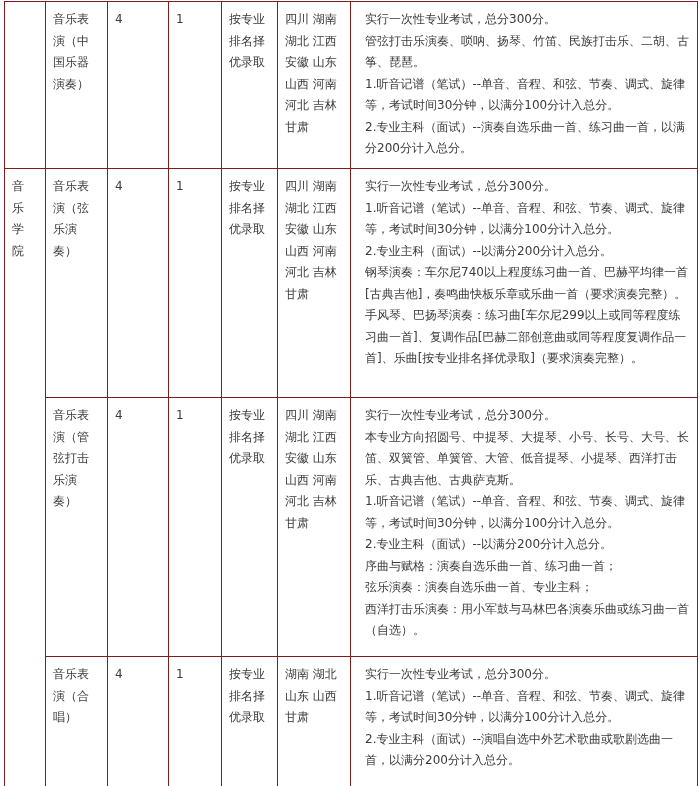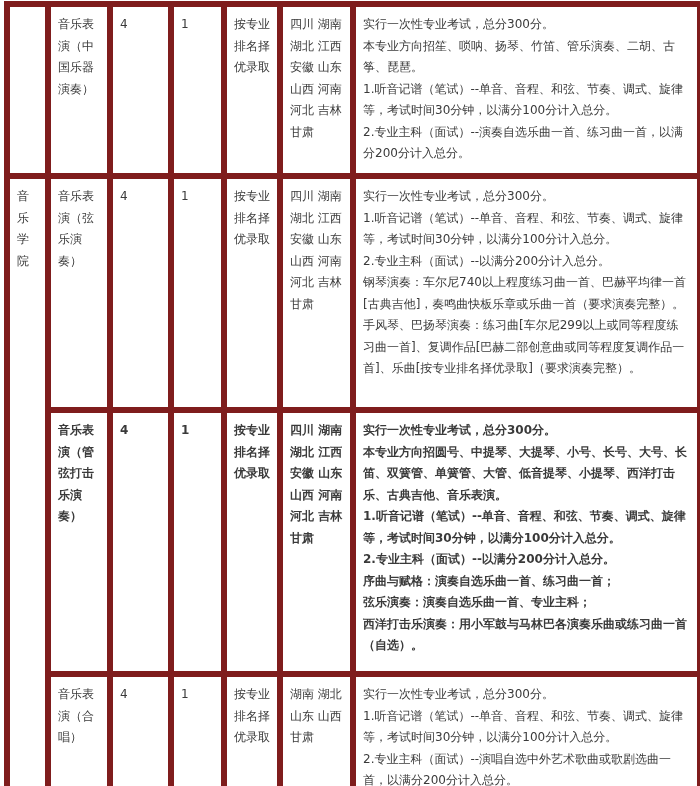--- a/index.html
+++ b/index.html
@@ -1,34 +1,34 @@
 <!DOCTYPE html>
 <html><head>
 <meta charset="utf-8">
 <style>
   html, body { margin: 0; padding: 0; background: #ffffff; }
   body { width: 700px; height: 786px; overflow: hidden; position: relative;
          font-family: "DejaVu Sans", "Liberation Sans", sans-serif; color: #3a3a3a; }
   table.admissions { position: absolute; left: 4px; top: 1px; border-collapse: collapse;
          table-layout: fixed; width: 693px; font-size: 12px; line-height: 21.5px; }
-  table.admissions td { border: 6px solid #7f1d1d; vertical-align: top; padding: 7px 7px 8px 7px;
+  table.admissions td { border: 1px solid #7f1d1d; vertical-align: top; padding: 7px 7px 8px 7px;
          word-break: break-all; overflow: hidden; }
   col.c-college { width: 41px; }
   col.c-major { width: 62px; }
   col.c-years { width: 61px; }
   col.c-plan { width: 53px; }
   col.c-method { width: 56px; }
   col.c-prov { width: 73px; }
   col.c-req { width: 347px; }
   td.college { padding-left: 8px; padding-right: 4px; }
   td.college span { display: block; }
-  .line { display: block; }
+  .line { display: block; margin-left: 7px; }
   tr.r1 td { height: 151px; }
   tr.r2 td { height: 213px; }
-  tr.r3 td { height: 243px; font-weight: bold; }
+  tr.r3 td { height: 243px; }
   tr.r4 td { height: 140px; }
 </style>
 </head>
 <body>
 
 <table class="admissions">
   <colgroup>
     <col class="c-college">
       <col class="c-major">
       <col class="c-years">
@@ -40,21 +40,21 @@
   <tbody>
     <tr class="r1">
       <td></td>
       <td>音乐表演（中国乐器演奏）</td>
       <td>4</td>
       <td>1</td>
       <td>按专业排名择优录取</td>
       <td>四川 湖南 湖北 江西 安徽 山东 山西 河南 河北 吉林 甘肃</td>
       <td>
         <span class="line">实行一次性专业考试，总分300分。</span>
-        <span class="line">本专业方向招笙、唢呐、扬琴、竹笛、管乐演奏、二胡、古筝、琵琶。</span>
+        <span class="line">管弦打击乐演奏、唢呐、扬琴、竹笛、民族打击乐、二胡、古筝、琵琶。</span>
         <span class="line">1.听音记谱（笔试）--单音、音程、和弦、节奏、调式、旋律等，考试时间30分钟，以满分100分计入总分。</span>
         <span class="line">2.专业主科（面试）--演奏自选乐曲一首、练习曲一首，以满分200分计入总分。</span>
       </td>
     </tr>
     <tr class="r2">
       <td class="college" rowspan="3">
         <span>音</span>
         <span>乐</span>
         <span>学</span>
         <span>院</span>
@@ -73,21 +73,21 @@
       </td>
     </tr>
     <tr class="r3">
       <td>音乐表演（管弦打击乐演奏）</td>
       <td>4</td>
       <td>1</td>
       <td>按专业排名择优录取</td>
       <td>四川 湖南 湖北 江西 安徽 山东 山西 河南 河北 吉林 甘肃</td>
       <td>
         <span class="line">实行一次性专业考试，总分300分。</span>
-        <span class="line">本专业方向招圆号、中提琴、大提琴、小号、长号、大号、长笛、双簧管、单簧管、大管、低音提琴、小提琴、西洋打击乐、古典吉他、音乐表演。</span>
+        <span class="line">本专业方向招圆号、中提琴、大提琴、小号、长号、大号、长笛、双簧管、单簧管、大管、低音提琴、小提琴、西洋打击乐、古典吉他、古典萨克斯。</span>
         <span class="line">1.听音记谱（笔试）--单音、音程、和弦、节奏、调式、旋律等，考试时间30分钟，以满分100分计入总分。</span>
         <span class="line">2.专业主科（面试）--以满分200分计入总分。</span>
         <span class="line">序曲与赋格：演奏自选乐曲一首、练习曲一首；</span>
         <span class="line">弦乐演奏：演奏自选乐曲一首、专业主科；</span>
         <span class="line">西洋打击乐演奏：用小军鼓与马林巴各演奏乐曲或练习曲一首（自选）。</span>
       </td>
     </tr>
     <tr class="r4">
       <td>音乐表演（合唱）</td>
       <td>4</td>

